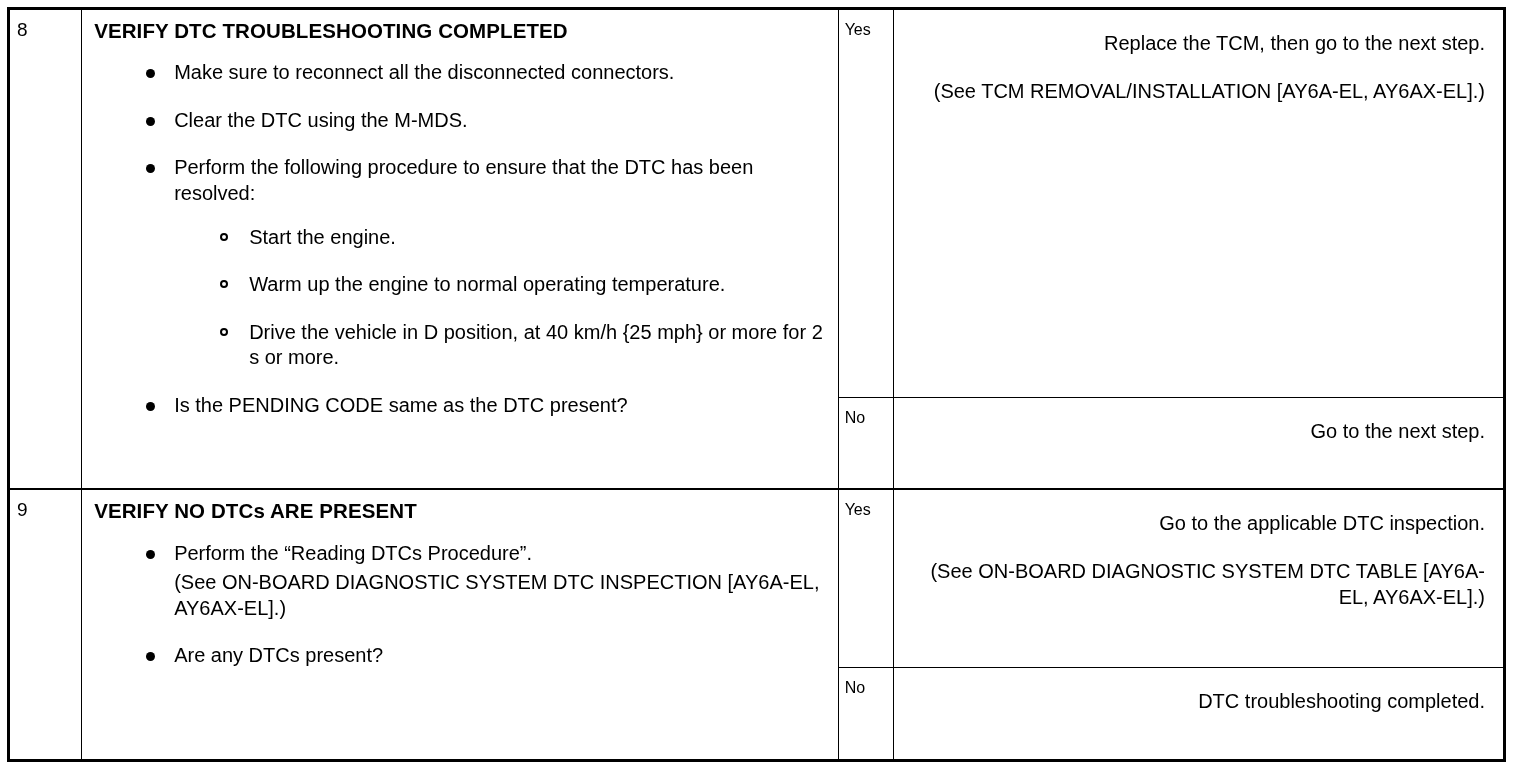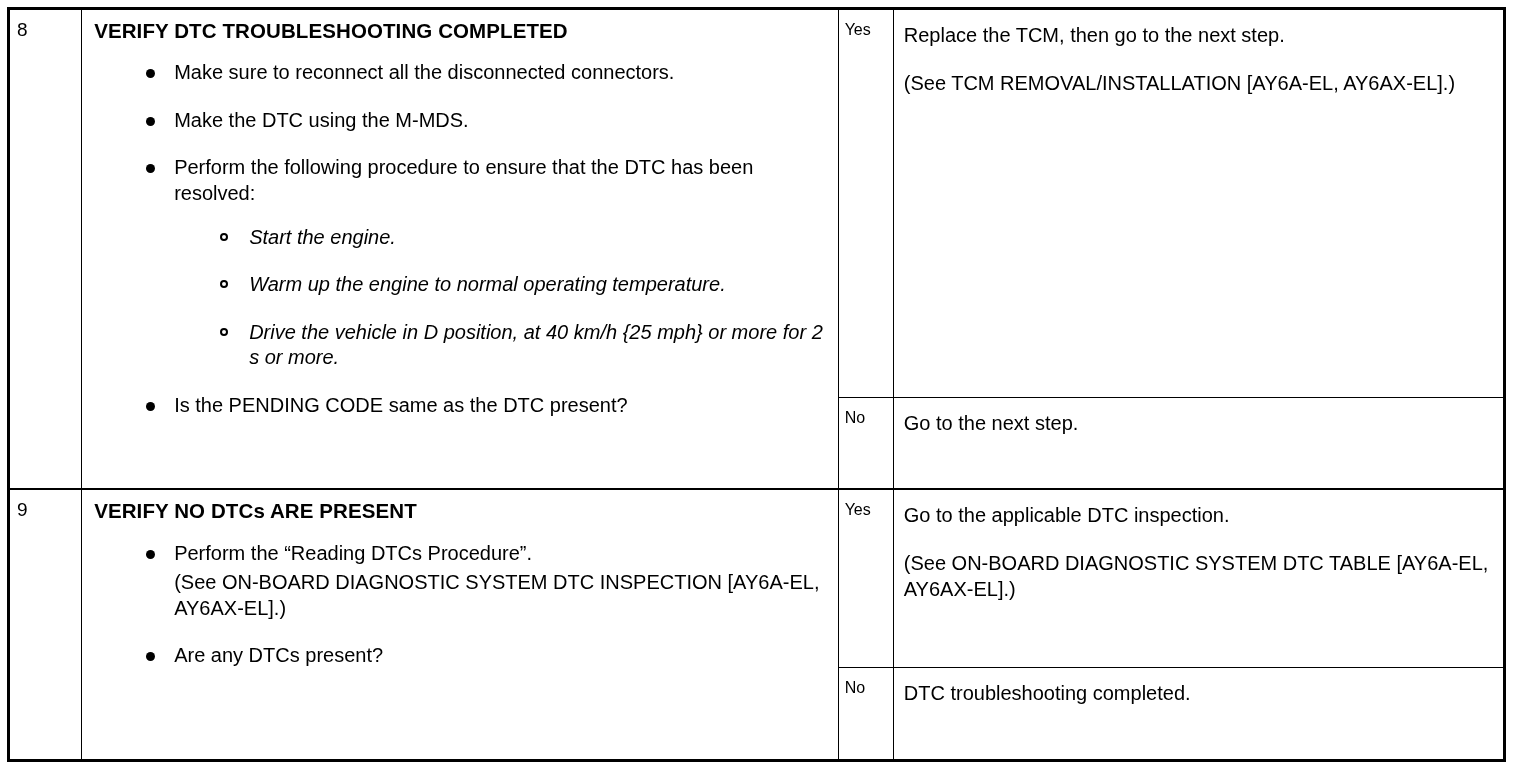--- a/index.html
+++ b/index.html
@@ -96,21 +96,20 @@
     width: 9px;
     height: 9px;
     background: #000;
     border-radius: 50%;
   }
 
   ul.lvl2 {
     list-style: none;
     margin: 18px 0 0 0;
     padding: 0 0 0 46px;
-    font-style: italic;
   }
   ul.lvl2 > li {
     position: relative;
     margin: 0 0 22px 0;
     padding-left: 29px;
   }
   ul.lvl2 > li:last-child { margin-bottom: 8px; }
   ul.lvl2 > li > .bullet-hollow {
     position: absolute;
     left: 0;
@@ -134,21 +133,22 @@
     padding: 12px 0 0 6px;
     text-align: left;
     white-space: nowrap;
   }
   .action-cell {
     padding: 12px 10px 14px 10px;
     font-size: 20px;
     line-height: 1.3;
   }
   .action-cell p {
-    margin: 0;
+    margin: 8px;
+    text-align: right;
   }
   .action-cell p + p {
     margin-top: 22px;
   }
 </style>
 </head>
 <body>
 
 <div class="sheet">
 
@@ -171,21 +171,21 @@
             <div class="body-title">VERIFY DTC TROUBLESHOOTING COMPLETED</div>
 
             <ul class="lvl1">
               <li>
                 <span class="bullet-solid"></span>
                 <span>Make sure to reconnect all the disconnected connectors.</span>
               </li>
 
               <li>
                 <span class="bullet-solid"></span>
-                <span>Make the DTC using the M-MDS.</span>
+                <span>Clear the DTC using the M-MDS.</span>
               </li>
 
               <li>
                 <span class="bullet-solid"></span>
                 <span>Perform the following procedure to ensure that the DTC has been resolved:</span>
 
                 <ul class="lvl2">
                   <li>
                     <span class="bullet-hollow"></span>
                     <span>Start the engine.</span>

